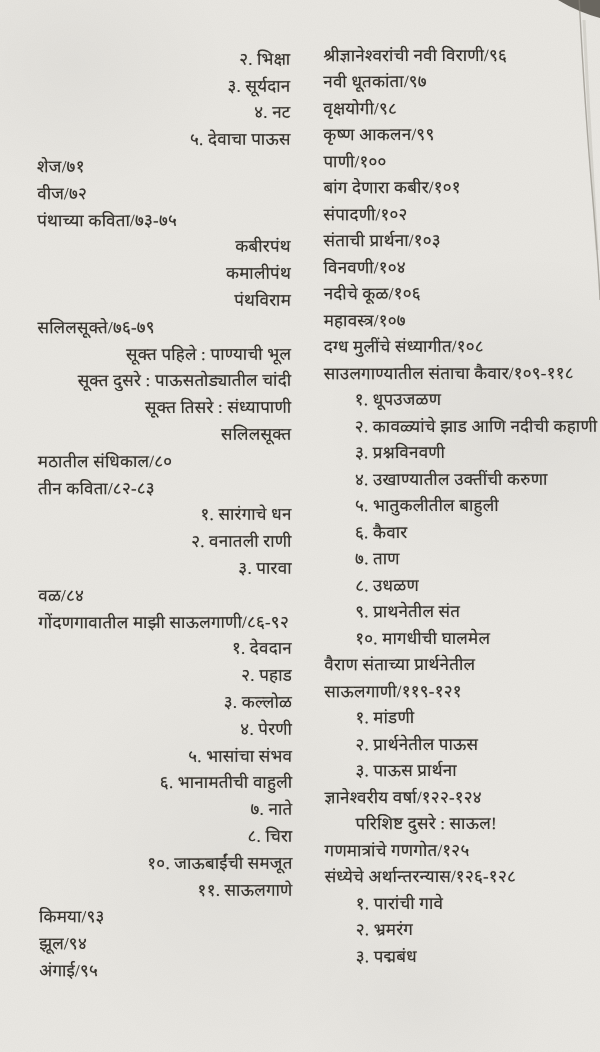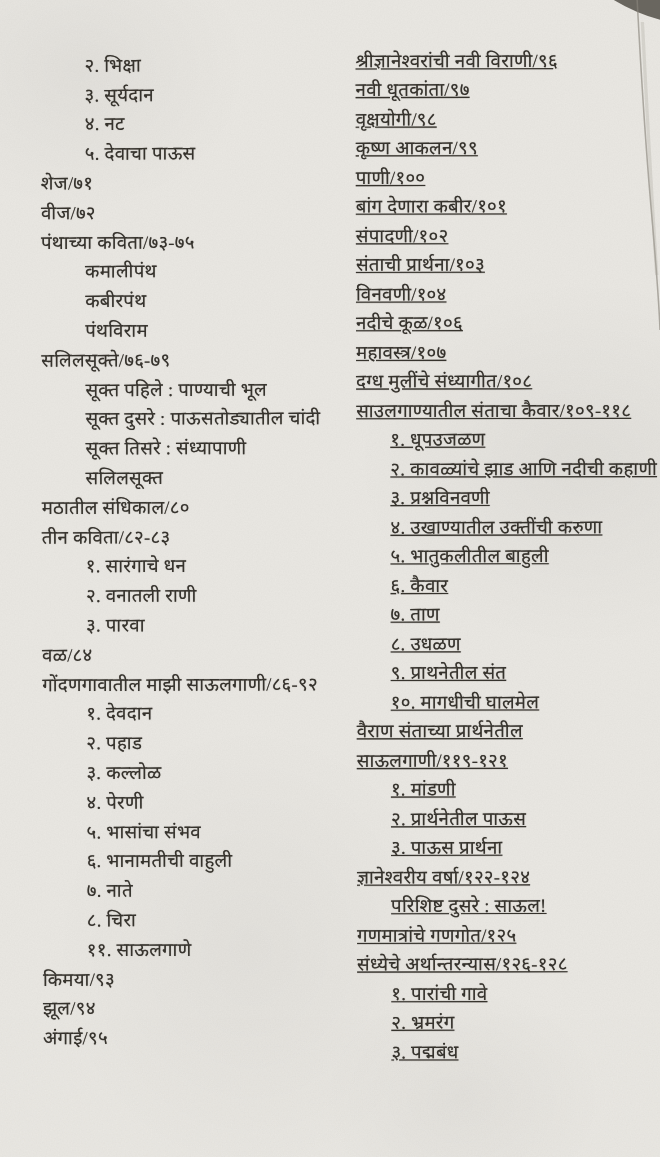--- a/index.html
+++ b/index.html
@@ -23,22 +23,22 @@
   }
   .edges{
     position:absolute;left:0;top:0;width:600px;height:1052px;
     pointer-events:none;
   }
   .col{position:absolute;white-space:nowrap;}
   .col-left{left:38px;top:46px;transform:rotate(-0.15deg);}
   .col-right{left:324px;top:42px;transform:rotate(-0.1deg);}
   .row{display:flex;align-items:center;font-size:17px;line-height:1;}
   .col-left  .row{height:26.8px;}
-  .col-right .row{height:26.5px;text-decoration:underline;}
-  .col-left  .row.ind{padding-left:40px;}
+  .col-right .row{height:26.5px;}
+  .col-left  .row.ind{padding-left:40px;justify-content:flex-end;}
   .col-right .row.ind{padding-left:31px;text-align:right;}
   .t{
     letter-spacing:0.2px;
     text-shadow:0 0 0.7px rgba(55,50,45,0.55);
   }
 </style>
 </head>
 <body>
 
 <div class="page">
@@ -67,26 +67,26 @@
       <div class="row">
         <span class="t">शेज/७१</span>
       </div>
       <div class="row">
         <span class="t">वीज/७२</span>
       </div>
       <div class="row">
         <span class="t">पंथाच्या कविता/७३-७५</span>
       </div>
       <div class="row ind">
+        <span class="t">कबीरपंथ</span>
+      </div>
+      <div class="row ind">
         <span class="t">कमालीपंथ</span>
       </div>
       <div class="row ind">
-        <span class="t">कबीरपंथ</span>
-      </div>
-      <div class="row ind">
         <span class="t">पंथविराम</span>
       </div>
       <div class="row">
         <span class="t">सलिलसूक्ते/७६-७९</span>
       </div>
       <div class="row ind">
         <span class="t">सूक्त पहिले : पाण्याची भूल</span>
       </div>
       <div class="row ind">
         <span class="t">सूक्त दुसरे : पाऊसतोड्यातील चांदी</span>
@@ -134,20 +134,23 @@
         <span class="t">५. भासांचा संभव</span>
       </div>
       <div class="row ind">
         <span class="t">६. भानामतीची वाहुली</span>
       </div>
       <div class="row ind">
         <span class="t">७. नाते</span>
       </div>
       <div class="row ind">
         <span class="t">८. चिरा</span>
+      </div>
+      <div class="row ind">
+        <span class="t">१०. जाऊबाईंची समजूत</span>
       </div>
       <div class="row ind">
         <span class="t">११. साऊलगाणे</span>
       </div>
       <div class="row">
         <span class="t">किमया/९३</span>
       </div>
       <div class="row">
         <span class="t">झूल/९४</span>
       </div>

